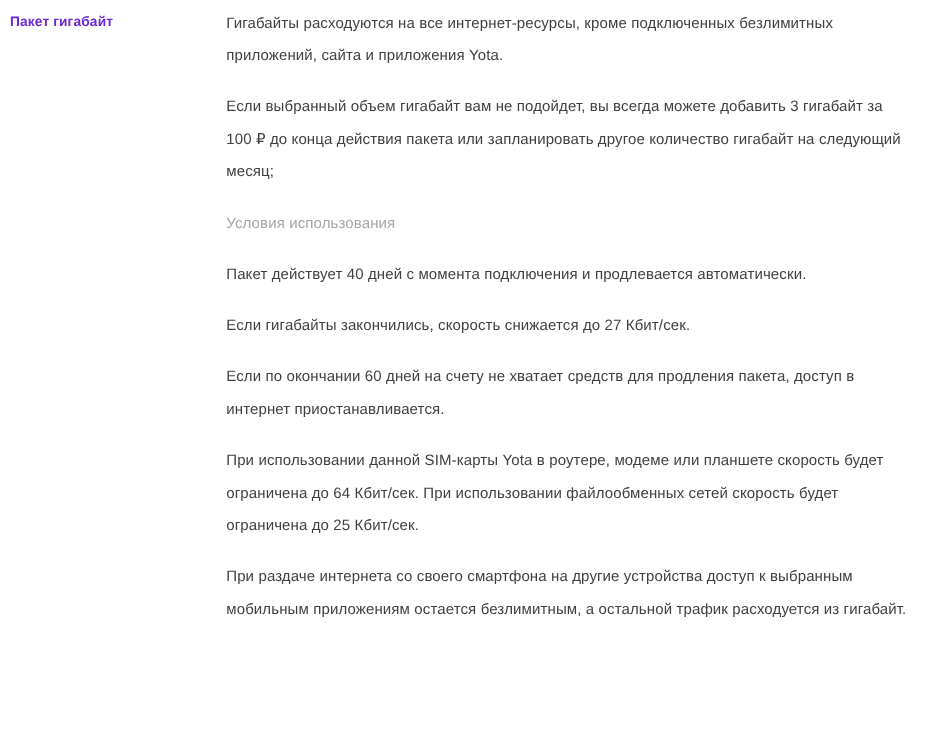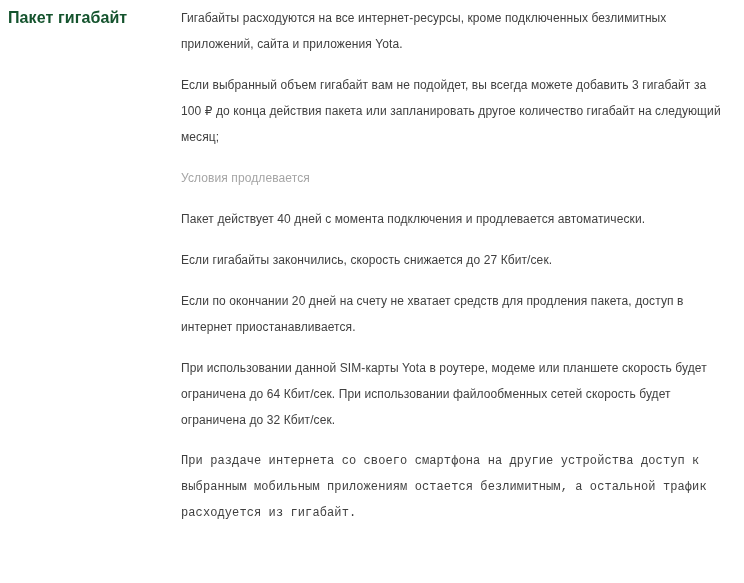--- a/index.html
+++ b/index.html
@@ -20,67 +20,66 @@
     padding: 5px 8px 0 8px;
     box-sizing: border-box;
     width: 744px;
   }
   .label-col {
     width: 173px;
     flex-shrink: 0;
   }
   .package-title {
     margin: 0;
-    font-size: 16px;
+    font-size: 11px;
     line-height: 26px;
     font-weight: 700;
-    color: #14532d;
+    color: #6d28d9;
     letter-spacing: 0.1px;
   }
   .content-col {
     flex: 1 1 auto;
     max-width: 545px;
   }
   .content-col p {
     margin: 0 0 15px 0;
     font-size: 12px;
     line-height: 26px;
     color: #3f3f3f;
     letter-spacing: 0.1px;
   }
   .content-col p.subheading {
     color: #a5a5a5;
   }
   .content-col p:last-child {
     margin-bottom: 0;
-    font-family: Liberation Mono, monospace;
   }
 </style>
 </head>
 <body>
 
 <div class="package-row">
 
   <div class="label-col">
     <h3 class="package-title">Пакет гигабайт</h3>
   </div>
 
   <div class="content-col">
 
     <p>Гигабайты расходуются на все интернет-ресурсы, кроме подключенных безлимитных приложений, сайта и приложения Yota.</p>
 
     <p>Если выбранный объем гигабайт вам не подойдет, вы всегда можете добавить 3 гигабайт за 100 ₽ до конца действия пакета или запланировать другое количество гигабайт на следующий месяц;</p>
 
-    <p class="subheading">Условия продлевается</p>
+    <p class="subheading">Условия использования</p>
 
     <p>Пакет действует 40 дней с момента подключения и продлевается автоматически.</p>
 
     <p>Если гигабайты закончились, скорость снижается до 27 Кбит/сек.</p>
 
-    <p>Если по окончании 20 дней на счету не хватает средств для продления пакета, доступ в интернет приостанавливается.</p>
+    <p>Если по окончании 60 дней на счету не хватает средств для продления пакета, доступ в интернет приостанавливается.</p>
 
-    <p>При использовании данной SIM-карты Yota в роутере, модеме или планшете скорость будет ограничена до 64 Кбит/сек. При использовании файлообменных сетей скорость будет ограничена до 32 Кбит/сек.</p>
+    <p>При использовании данной SIM-карты Yota в роутере, модеме или планшете скорость будет ограничена до 64 Кбит/сек. При использовании файлообменных сетей скорость будет ограничена до 25 Кбит/сек.</p>
 
     <p>При раздаче интернета со своего смартфона на другие устройства доступ к выбранным мобильным приложениям остается безлимитным, а остальной трафик расходуется из гигабайт.</p>
 
   </div>
 
 </div>
 
 </body></html>

